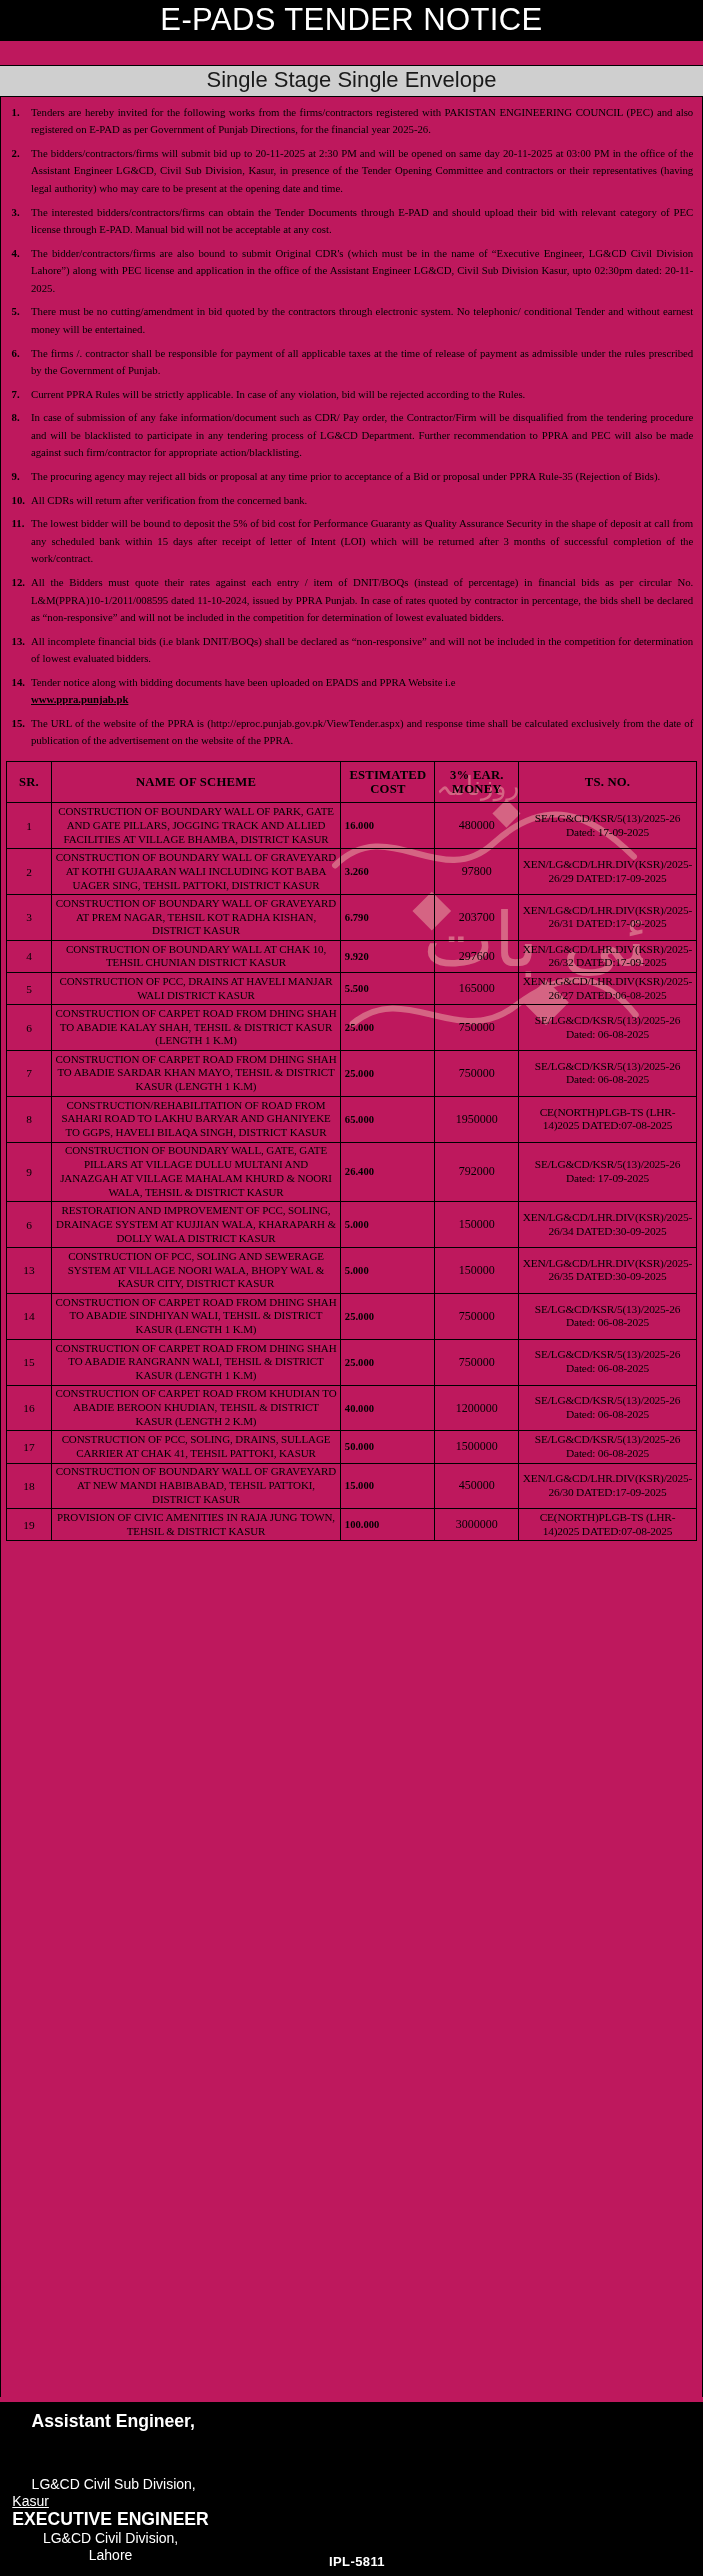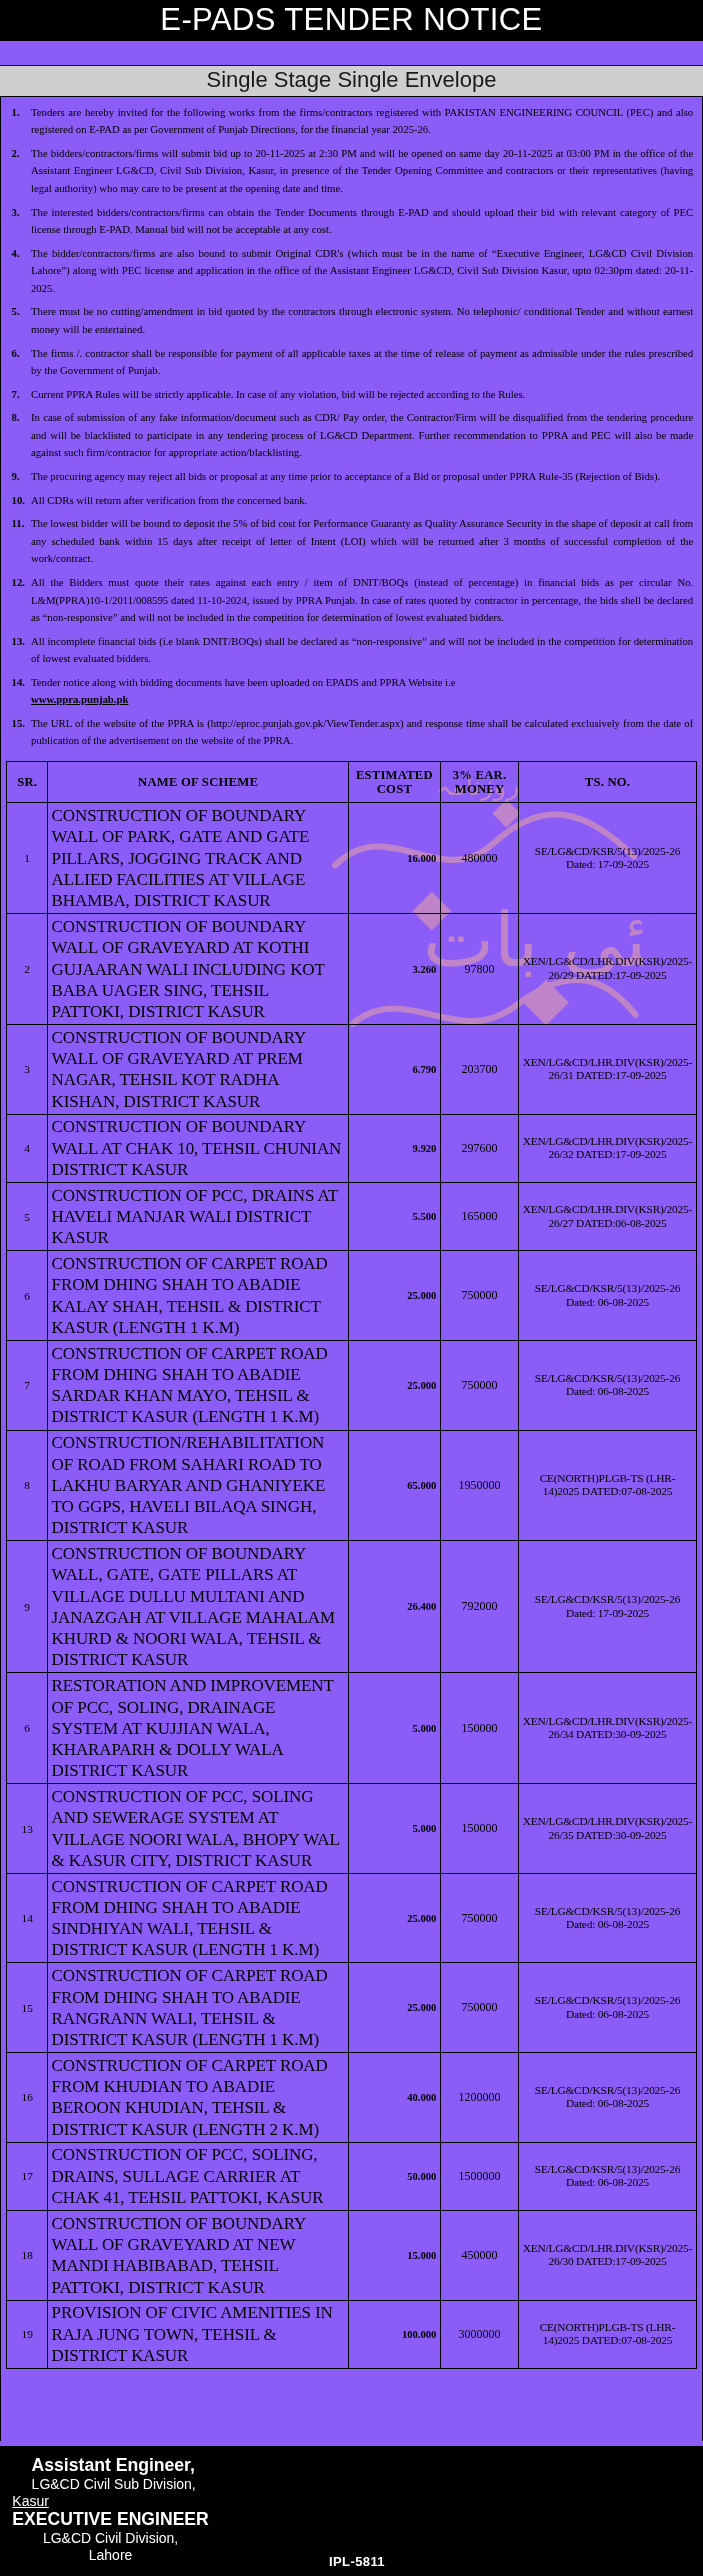--- a/index.html
+++ b/index.html
@@ -10,21 +10,21 @@
   }
   body {
     width: 703px;
     font-family: "Liberation Serif", "DejaVu Serif", serif;
     color: #000000;
   }
   .page {
     width: 703px;
     min-height: 2576px;
     position: relative;
-    background: #8b5cf6;
+    background: #be185d;
     display: flex;
     flex-direction: column;
   }
 
   
   .title-bar {
     background: #000000;
     color: #ffffff;
     text-align: center;
     font-family: "Liberation Sans", "DejaVu Sans", sans-serif;
@@ -114,28 +114,28 @@
   .col-cost  { width: 14%; text-align: center; }
   .col-money { width: 13%; text-align: center; }
   .col-ts    { width: 21%; text-align: center; }
 
   td.c-sr {
     text-align: center;
     font-size: 11.4px;
     font-weight: 400;
   }
   td.c-name {
-    font-size: 17px;
+    font-size: 11px;
     line-height: 1.25;
-    text-align: left;
+    text-align: center;
     padding-left: 5.3px;
     letter-spacing: -0.1px;
   }
   td.c-cost {
-    text-align: right;
+    text-align: left;
     font-size: 10.6px;
     font-weight: 700;
   }
   td.c-money {
     text-align: center;
     font-size: 12px;
     font-weight: 400;
   }
   td.c-ts {
     text-align: center;
@@ -187,21 +187,21 @@
     line-height: 1.2;
     display: block;
   }
   .sig-line2 {
     font-size: 14px;
     font-weight: 400;
     line-height: 1.2;
     display: block;
   }
   .sig-left .sig-title { text-align: left; padding-left: 19.3px; }
-  .sig-left .sig-line1 { text-align: left; padding-left: 19.3px; }
+  .sig-left .sig-line1 { text-align: left; padding-left: 19.3px; margin-top: 44px; }
   .sig-left .sig-line2 { text-align: left; padding-right: 56px; text-decoration: underline; }
   .ipl {
     position: absolute;
     left: 50%;
     transform: translateX(-50%);
     bottom: 7px;
     font-size: 13px;
     font-weight: 700;
     letter-spacing: 0.4px;
     padding-left: 11px;

